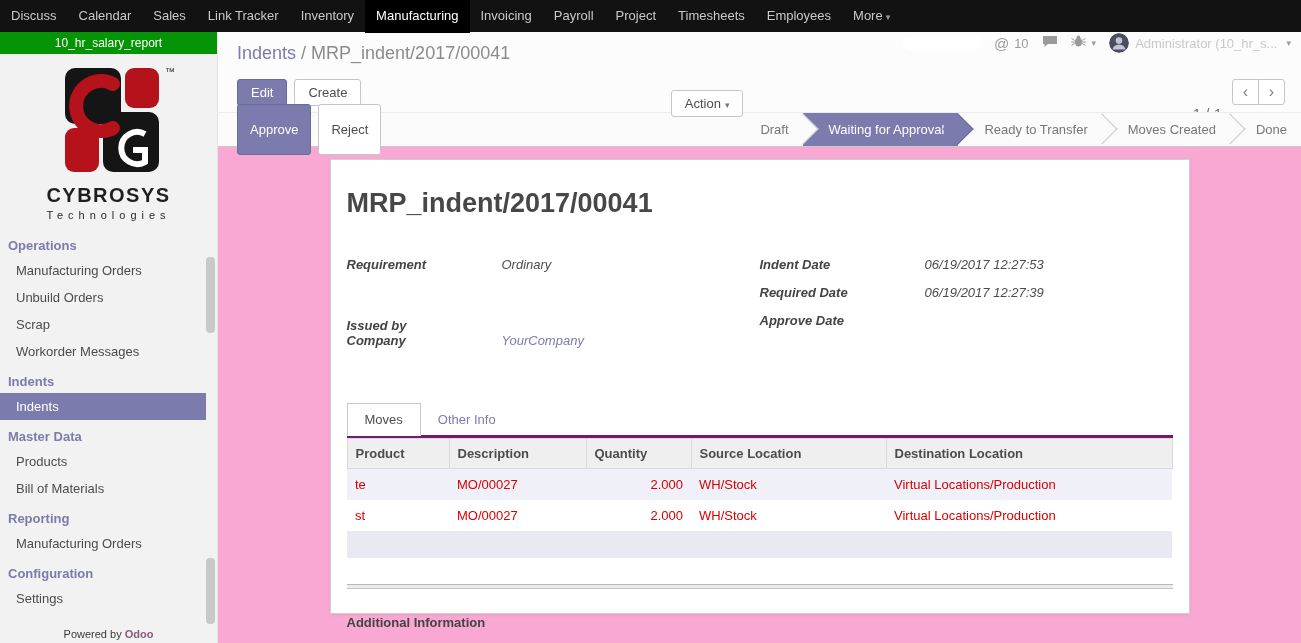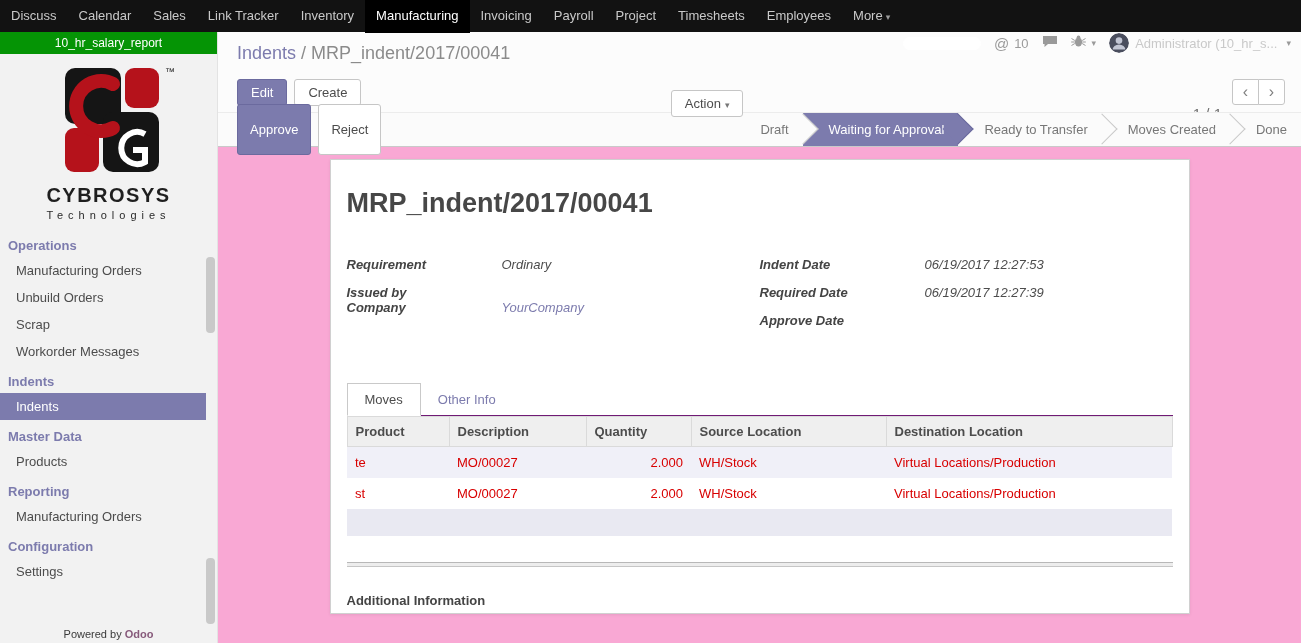--- a/index.html
+++ b/index.html
@@ -90,24 +90,24 @@
   .content{flex:1;overflow:hidden;}
   .sheet{width:860px;height:455px;margin:12px auto 0;background:#fff;border:1px solid #d0d0d0;
          box-shadow:0 1px 3px rgba(0,0,0,0.08);padding:28px 16px 0;}
   .sheet-title{font-size:27px;font-weight:bold;color:#474747;margin:0 0 38px;}
   .fields{display:flex;font-style:italic;}
   .fcol{width:50%;}
   .frow{display:flex;margin-bottom:13px;font-size:13px;}
   .frow.baseline{align-items:flex-end;}
   .flabel{flex:0 0 155px;font-weight:bold;color:#444;}
   .fcol.right .flabel{flex:0 0 165px;}
-  .flabel .wrap{display:block;width:82px;}
+  .flabel .wrap{display:block;width:82px;margin-top:33px;}
   .fvalue{color:#4c4c4c;}
   .fvalue.link{color:var(--accent);cursor:pointer;}
-  .tabs{margin-top:42px;border-bottom:1px solid #701a75;display:flex;text-align:right;}
+  .tabs{margin-top:42px;border-bottom:3px solid #701a75;display:flex;text-align:right;}
   .tab{padding:8px 17px;font-size:13px;cursor:pointer;margin-bottom:-1px;}
   .tab.active{background:#fff;border:1px solid #c9c9c9;border-bottom:1px solid #fff;color:#4c4c4c;}
   .tab.inactive{color:var(--accent);padding-top:9px;}
   table.moves{width:100%;border-collapse:collapse;font-size:13px;}
   table.moves th{background:#efefef;border:1px solid #dadada;text-align:left;font-weight:bold;
                  color:#4c4c4c;padding:7px 8px;}
   table.moves td{padding:8px;color:var(--alert-red);}
   tr.row-odd{background:#f0f0f8;cursor:pointer;}
   tr.row-even{background:#fff;cursor:pointer;}
   td.qty{text-align:right;padding-right:12px;}
@@ -189,20 +189,21 @@
   <nav class="nav">
     <div class="section-heading">Operations</div>
     <div class="side-item">Manufacturing Orders</div>
     <div class="side-item">Unbuild Orders</div>
     <div class="side-item">Scrap</div>
     <div class="side-item">Workorder Messages</div>
     <div class="section-heading">Indents</div>
     <div class="side-item active">Indents</div>
     <div class="section-heading">Master Data</div>
     <div class="side-item">Products</div>
+    <div class="side-item">Bill of Materials</div>
     <div class="section-heading">Reporting</div>
     <div class="side-item">Manufacturing Orders</div>
     <div class="section-heading">Configuration</div>
     <div class="side-item">Settings</div>
   </nav>
   <div class="scroll-thumb thumb-a"></div>
   <div class="scroll-thumb thumb-b"></div>
   <div class="powered">
     <span>Powered by</span>
     <a>Odoo</a>

